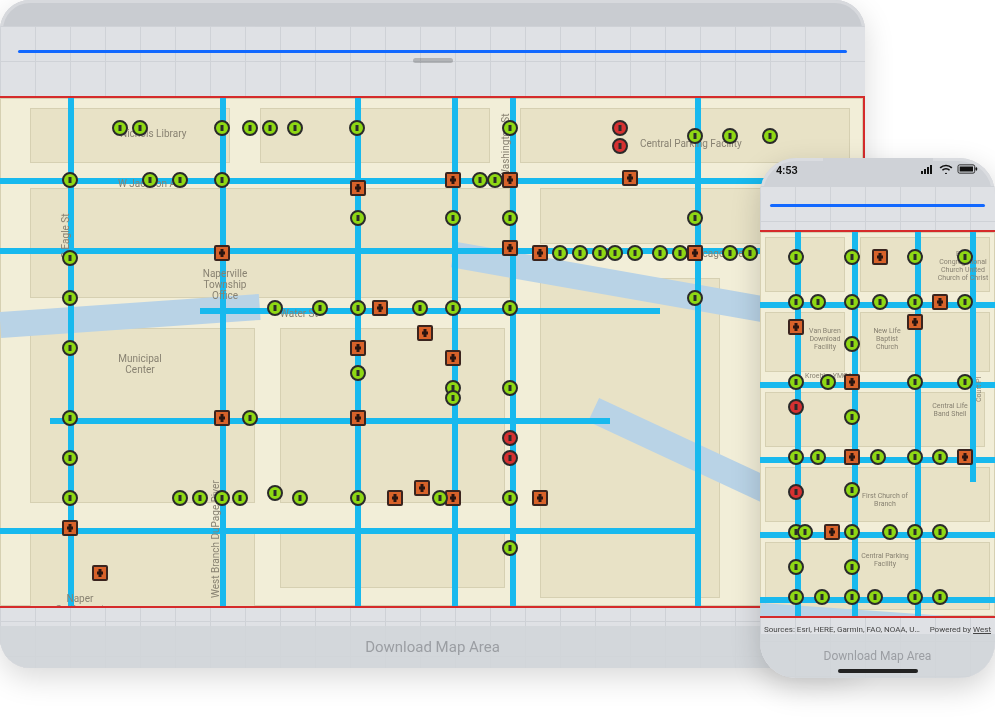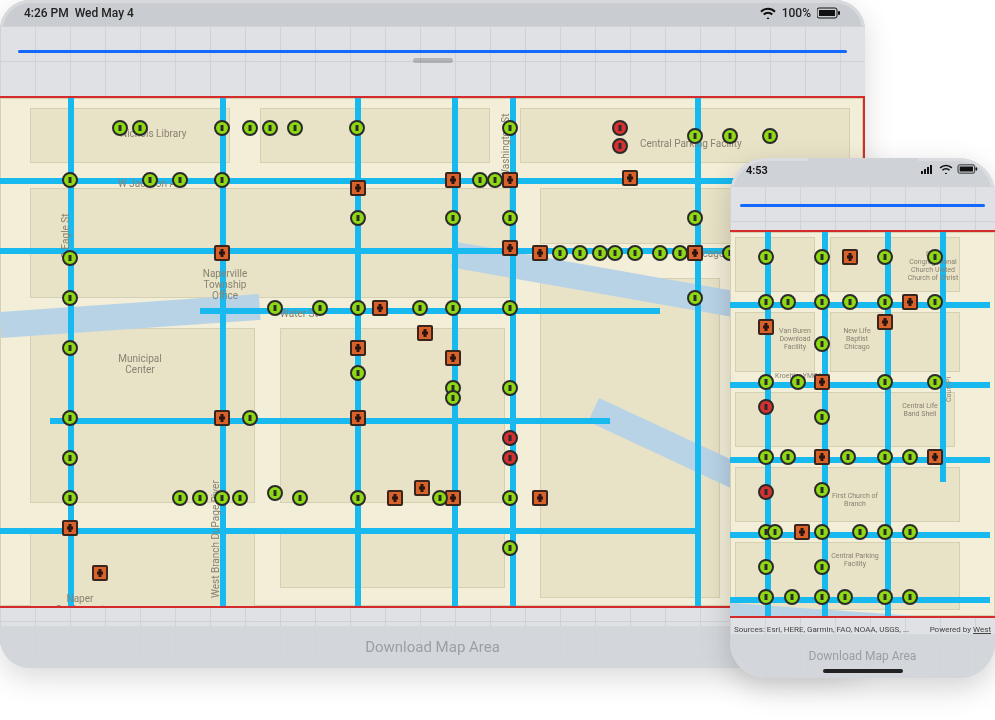--- a/index.html
+++ b/index.html
@@ -120,21 +120,21 @@
     background:#2a1510; transform:translateY(-50%);
   }
 
   
   .maplabel { position:absolute; font-size:10px; color:#888272; white-space:nowrap; }
 
   
   .iphone {
     position:absolute;
     right:0; top:158px;
-    width:265px; height:520px;
+    width:235px; height:520px;
     background:#cfd2d7;
     border-radius:36px;
     box-shadow: 0 10px 30px rgba(0,0,0,.18), inset 0 0 0 3px #dadce0;
     overflow:hidden;
   }
   .notch {
     position:absolute; top:0; left:50%; transform:translateX(-50%);
     width:110px; height:22px; background:#cfd2d7;
     border-bottom-left-radius:14px; border-bottom-right-radius:14px;
     z-index:5;
@@ -185,38 +185,20 @@
   }
   .bldg.bg2 { background:#f2eed8; }
   .river {
     position:absolute; background:#b9d3e6;
   }
 </style>
 </head>
 <body>
 
 <div class="ipad">
-  <div class="ipad-statusbar">
-    <div><span>4:26 PM</span>&nbsp;&nbsp;<span>Wed May 4</span></div>
-    <div class="right">
-      <span class="wifi">
-        <svg width="16" height="12" viewBox="0 0 16 12">
-            <path d="M8 10.5a1.2 1.2 0 100 2.4 1.2 1.2 0 000-2.4zM3 6.8a7 7 0 0110 0l-1.4 1.4a5 5 0 00-7.2 0L3 6.8zM.3 4a11 11 0 0115.4 0l-1.4 1.4a9 9 0 00-12.6 0L.3 4z" fill="#111"></path>
-          </svg>
-      </span>
-      <span>100%</span>
-      <span class="battery">
-        <svg width="24" height="12" viewBox="0 0 24 12">
-            <rect x="0" y="1" width="20" height="10" rx="2" fill="none" stroke="#111"></rect>
-            <rect x="2" y="3" width="16" height="6" fill="#111"></rect>
-            <rect x="21" y="4" width="2" height="4" rx="1" fill="#111"></rect>
-          </svg>
-      </span>
-    </div>
-  </div>
 
   <div class="ipad-content">
     <div class="grid-bg"></div>
     <div class="ipad-grabber"></div>
     <div class="blue-line"></div>
 
     <div class="map-frame" id="ipad-map">
 
       <div class="bldg bg2" style="left:0;top:0;width:100%;height:100%;"></div>
       <div class="bldg" style="left:30px;top:10px;width:200px;height:55px;"></div>
@@ -570,21 +552,21 @@
       <div class="pipe v ph-v1"></div>
       <div class="pipe v ph-v2"></div>
       <div class="pipe v ph-v3"></div>
       <div class="pipe h ph-h0"></div>
       <div class="pipe h ph-h1"></div>
       <div class="pipe h ph-h2"></div>
       <div class="pipe h ph-h3"></div>
       <div class="pipe h ph-h4"></div>
 
       <div class="maplabel" style="left:45px;top:95px;width:40px;white-space:normal;font-size:7px;text-align:center;">Van Buren Download Facility</div>
-      <div class="maplabel" style="left:108px;top:95px;width:38px;white-space:normal;font-size:7px;text-align:center;">New Life Baptist Chicago</div>
+      <div class="maplabel" style="left:108px;top:95px;width:38px;white-space:normal;font-size:7px;text-align:center;">New Life Baptist Church</div>
       <div class="maplabel" style="left:45px;top:140px;font-size:7px;">Kroehler YMCA</div>
       <div class="maplabel" style="left:165px;top:170px;width:50px;white-space:normal;font-size:7px;text-align:center;">Central Life Band Shell</div>
       <div class="maplabel" style="left:100px;top:260px;width:50px;white-space:normal;font-size:7px;text-align:center;">First Church of Branch</div>
       <div class="maplabel" style="left:100px;top:320px;width:50px;white-space:normal;font-size:7px;text-align:center;">Central Parking Facility</div>
       <div class="maplabel" style="left:175px;top:18px;width:56px;white-space:normal;font-size:7px;text-align:center;">First Congregational Church United Church of Christ</div>
       <div class="maplabel" style="left:215px;top:170px;font-size:7px;transform:rotate(-90deg);transform-origin:left top;">Court Pl</div>
     <div class="marker green" style="left: 36px; top: 25px;">
           <div class="bar"></div>
         </div>
         <div class="marker green" style="left: 36px; top: 70px;">

